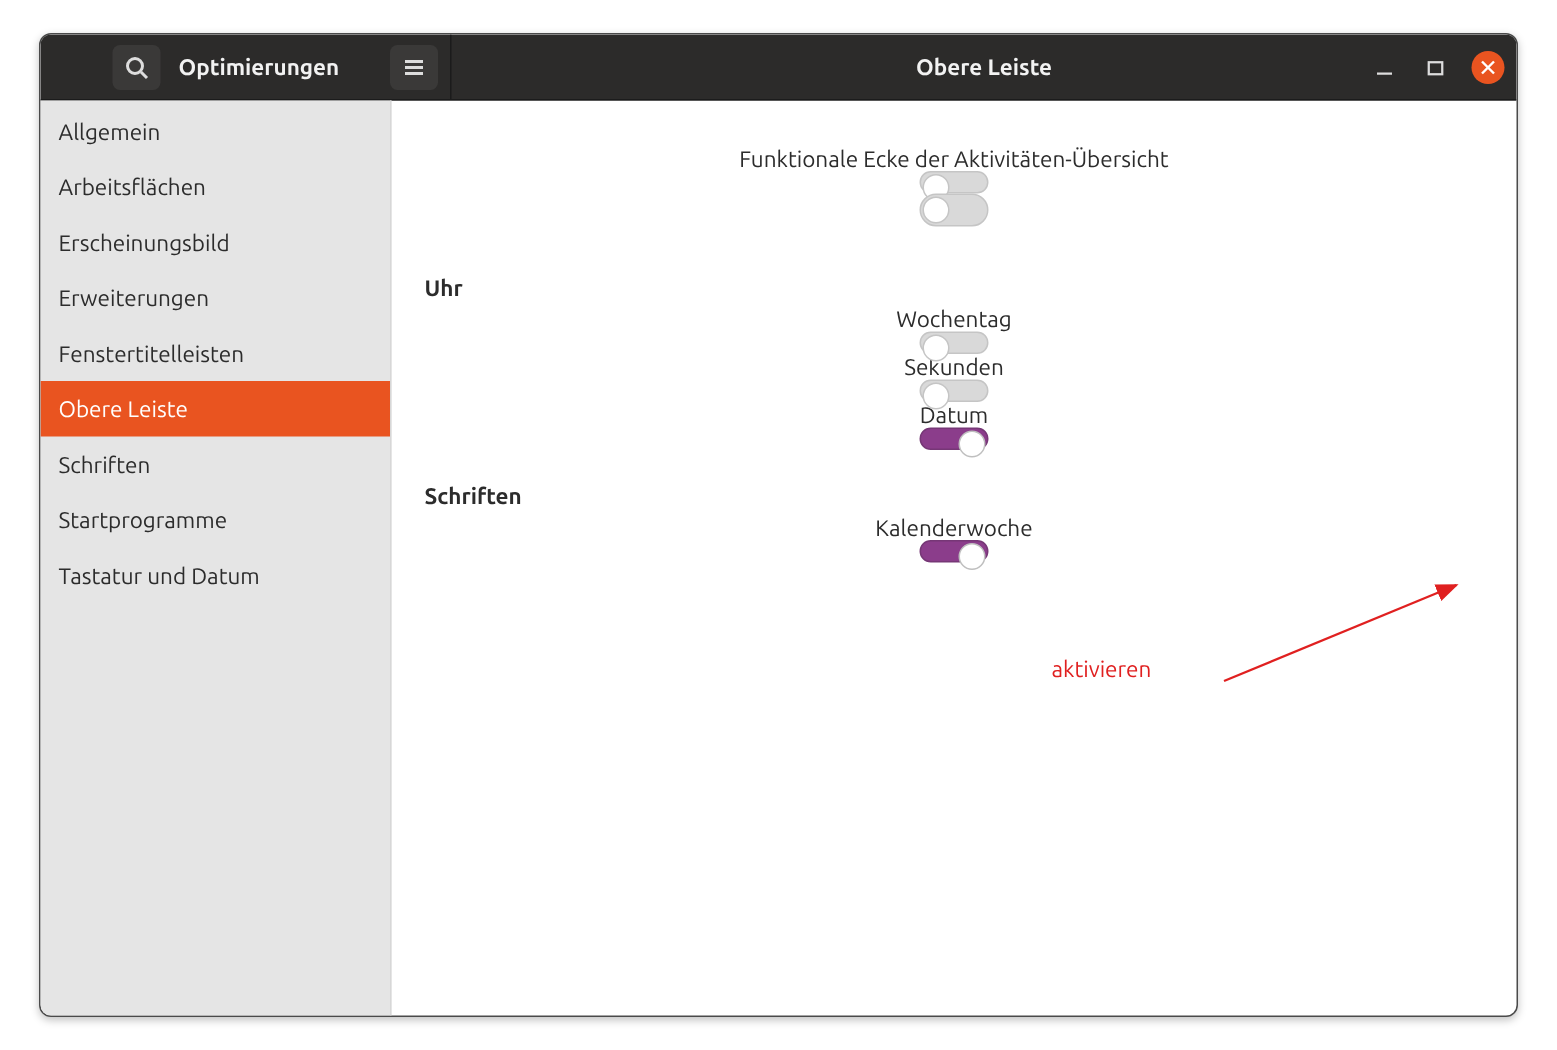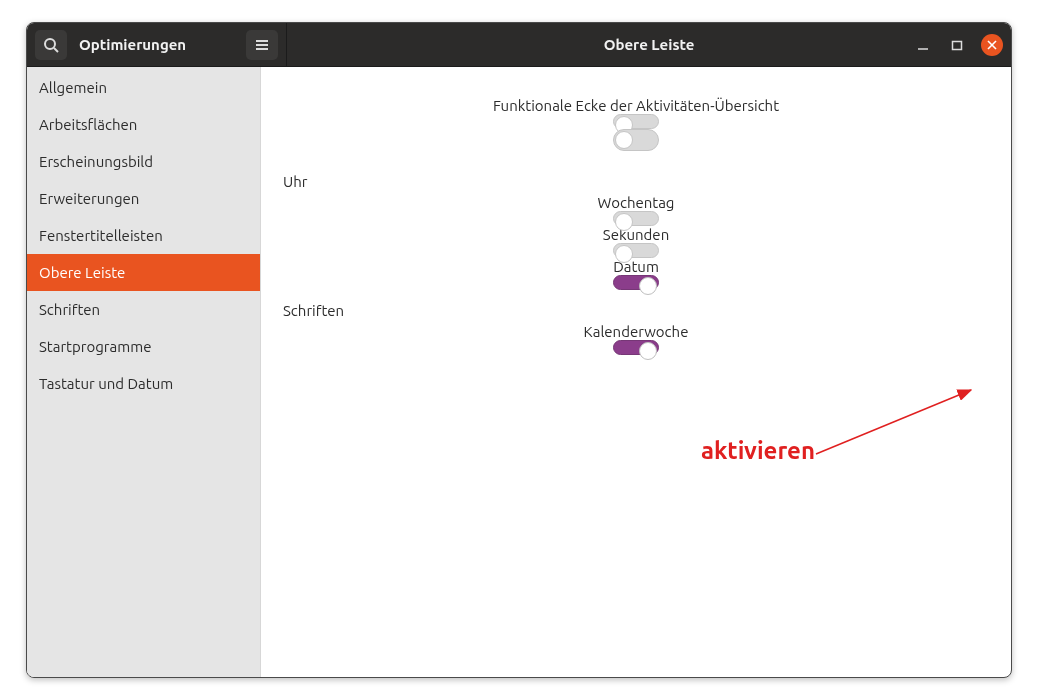--- a/index.html
+++ b/index.html
@@ -24,25 +24,26 @@
     background: #fff;
   }
   .headerbar {
     display: flex;
     height: 44px;
     background: #2c2b2a;
     color: #eee;
     border-bottom: 1px solid #1b1b1b;
   }
   .hb-left {
-    width: 260px;
+    width: 234px;
     display: flex;
     align-items: center;
     padding: 0 6px;
     border-right: 1px solid #1b1b1b;
+    margin-left: 40px;
   }
   .hb-right {
     flex: 1;
     display: flex;
     align-items: center;
     position: relative;
   }
   .hb-title-left {
     flex: 1;
     font-weight: 700;
@@ -118,22 +119,22 @@
     position: relative;
   }
   .row {
     display: flex;
     align-items: center;
     height: 32px;
     flex-direction: column;
   }
   .row-label { flex: 1; }
   .section-title {
-    font-weight: 400;
-    margin-top: 12px;
+    font-weight: 700;
+    margin-top: 22px;
     margin-bottom: 4px;
   }
   .toggle {
     width: 46px; height: 22px;
     border-radius: 11px;
     background: #d9d9d9;
     border: 1px solid #c5c5c5;
     position: relative;
     cursor: pointer;
   }
@@ -149,22 +150,22 @@
     background: #8b3d8b;
     border-color: #763776;
   }
   .toggle.on .knob {
     left: auto; right: 1px;
     border-color: #bfbfbf;
   }
   .annot {
     position: absolute;
     color: #e02020;
-    font-weight: 700;
-    font-size: 24px;
+    font-weight: 400;
+    font-size: 15px;
     pointer-events: none;
   }
 </style>
 </head>
 <body>
 
 <div class="window">
   <div class="headerbar">
     <div class="hb-left">
       <div class="hb-btn">

